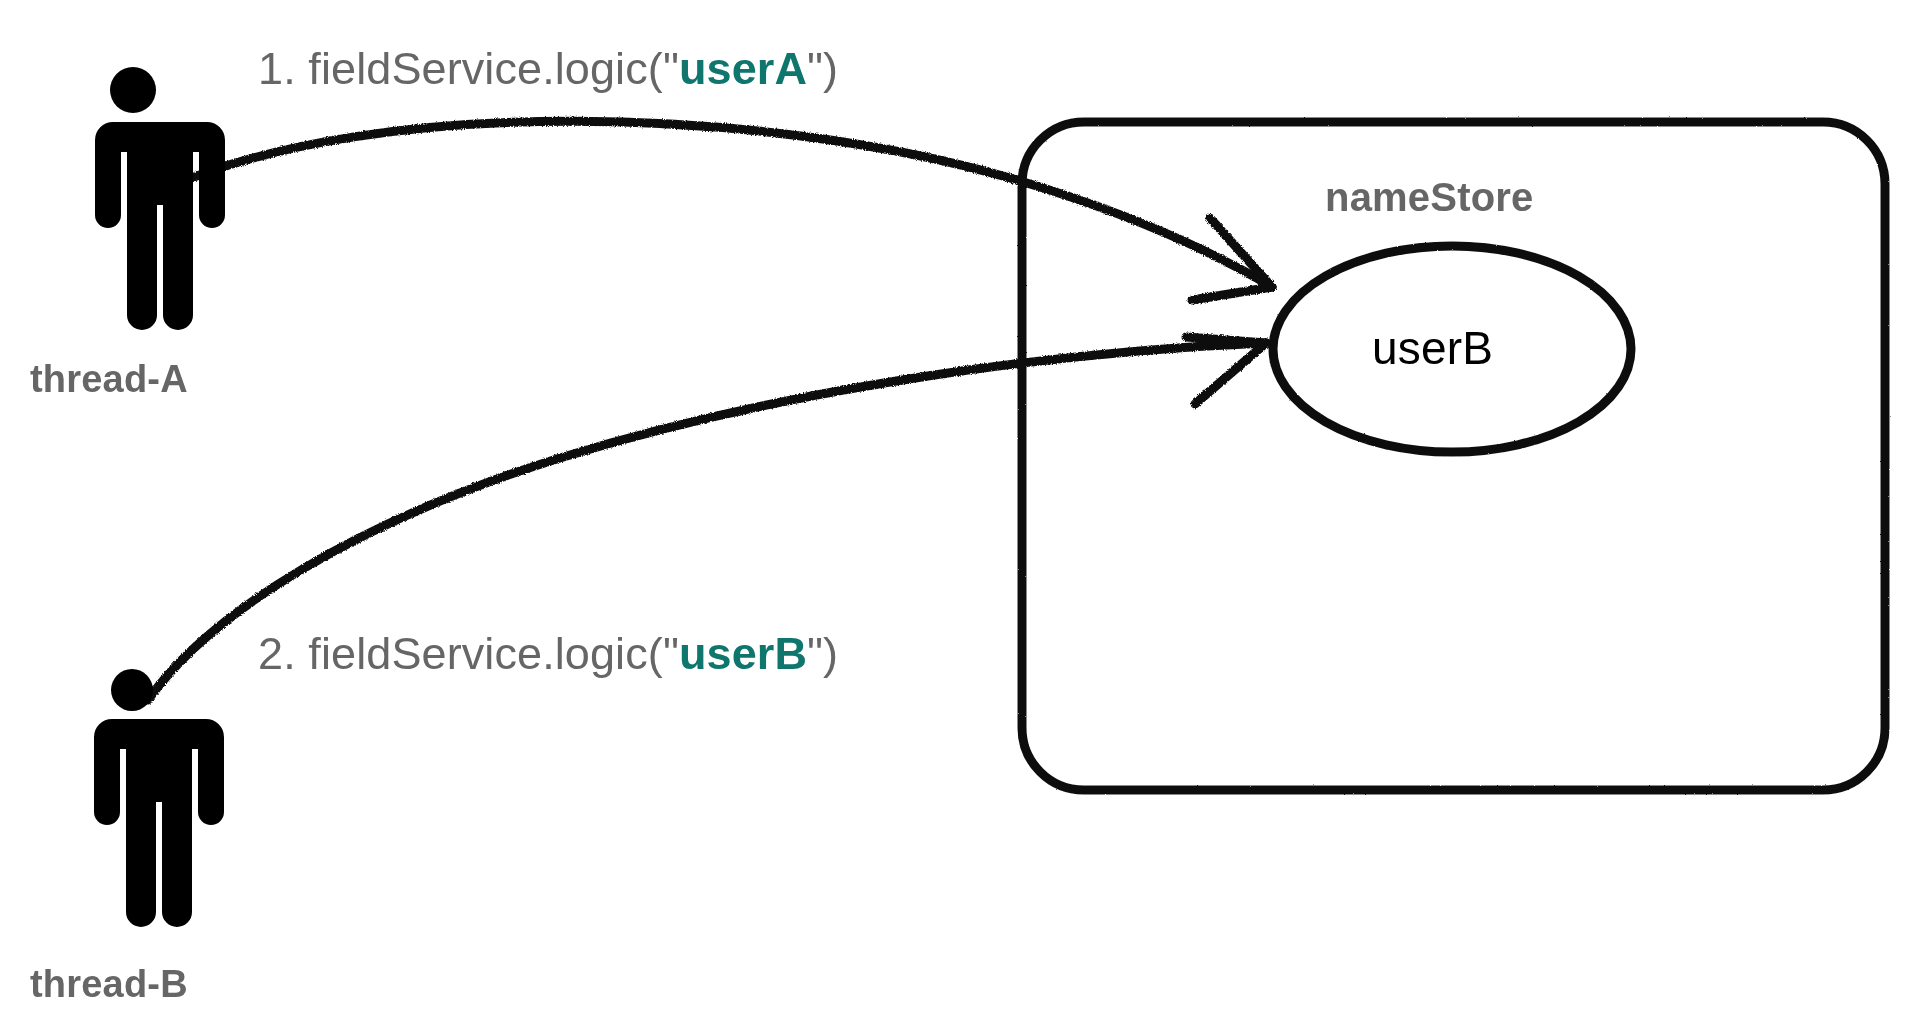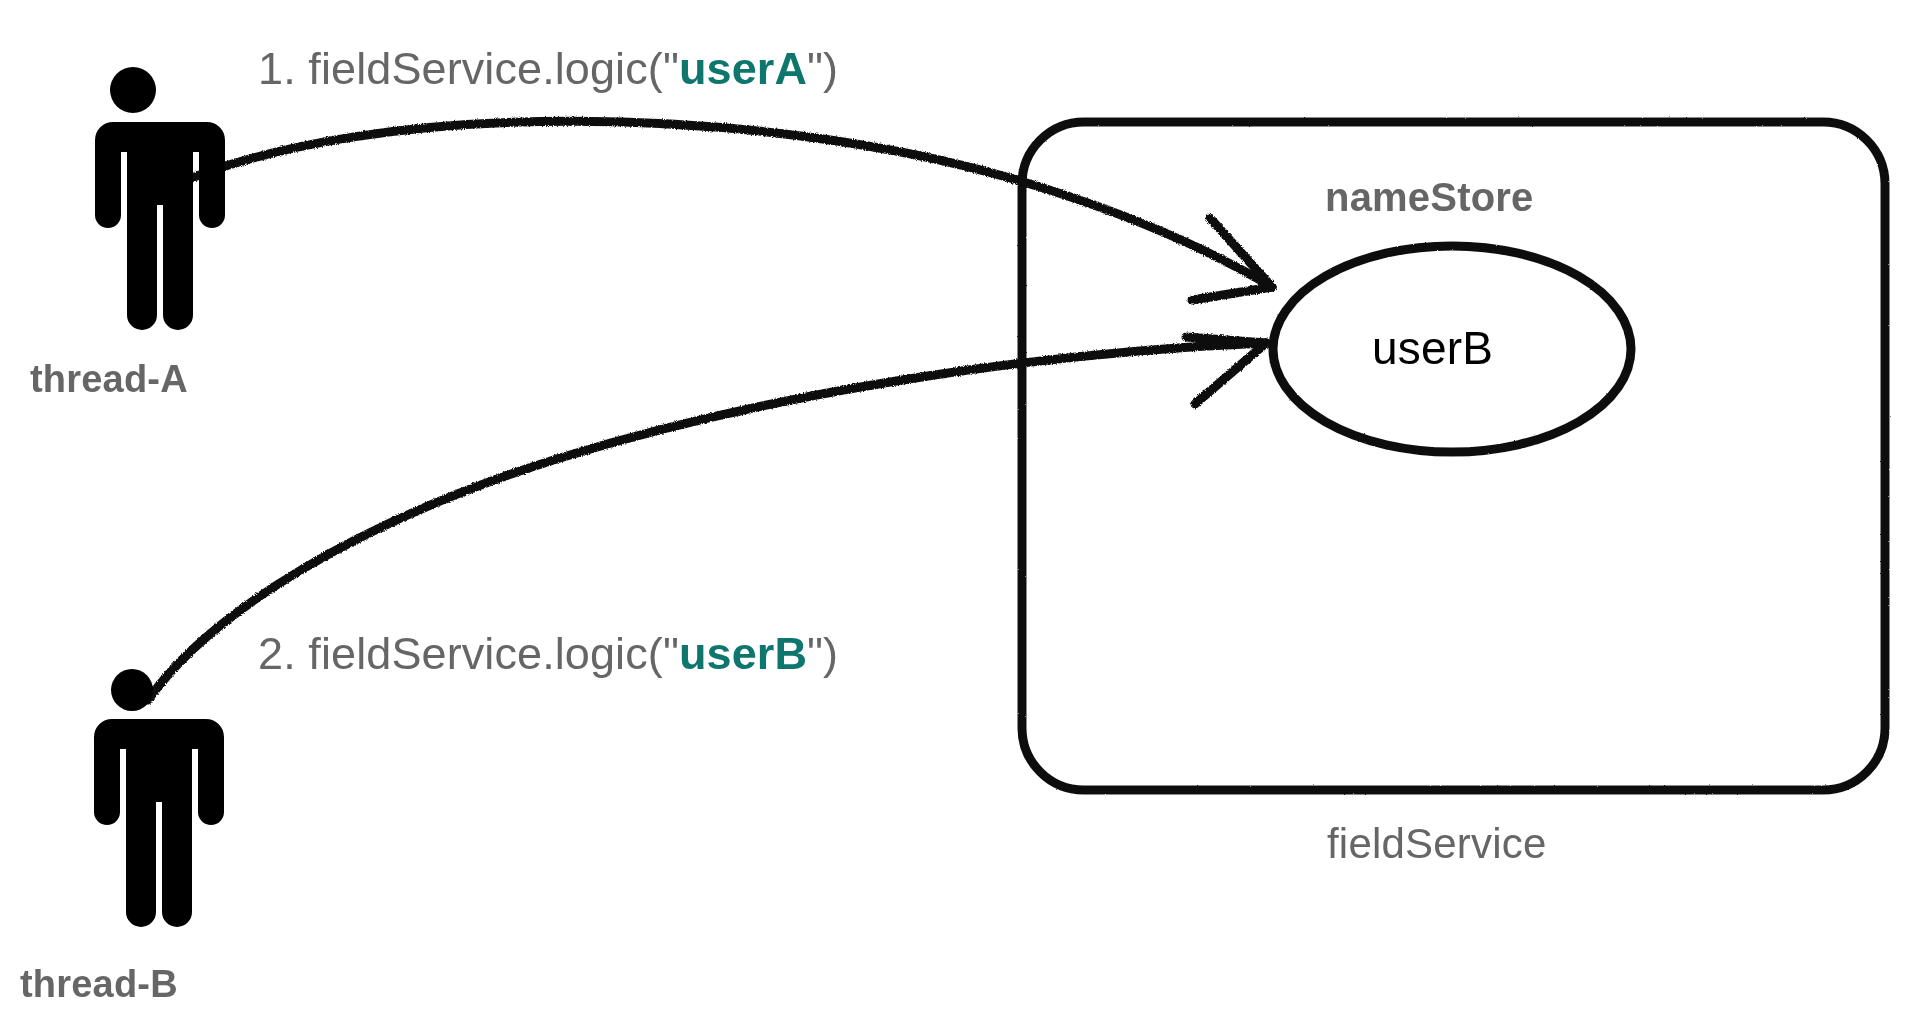--- a/index.html
+++ b/index.html
@@ -123,21 +123,20 @@
   <div class="lbl call-label" style="left:258px; top:46px;">
     <span>1.</span><span>&nbsp;</span><span>fieldService.logic("</span><span class="arg">userA</span><span>")</span>
   </div>
 
   <div class="lbl call-label" style="left:258px; top:631px;">
     <span>2.</span><span>&nbsp;</span><span>fieldService.logic("</span><span class="arg">userB</span><span>")</span>
   </div>
 
   <div class="lbl actor-label" style="left:30px; top:360px;">thread-A</div>
 
-  <div class="lbl actor-label" style="left:20px; top:965px;">thread-B</div>
+  <div class="lbl actor-label" style="left:30px; top:965px;">thread-B</div>
 
   <div class="lbl store-label" style="left:1325px; top:177px;text-align:center;">nameStore</div>
 
   <div class="lbl node-label" style="left:1372px; top:325px;">userB</div>
 
-  <div class="lbl box-label" style="left:1327px; top:823px;">fieldService</div>
 
 </div>
 
 </body></html>

